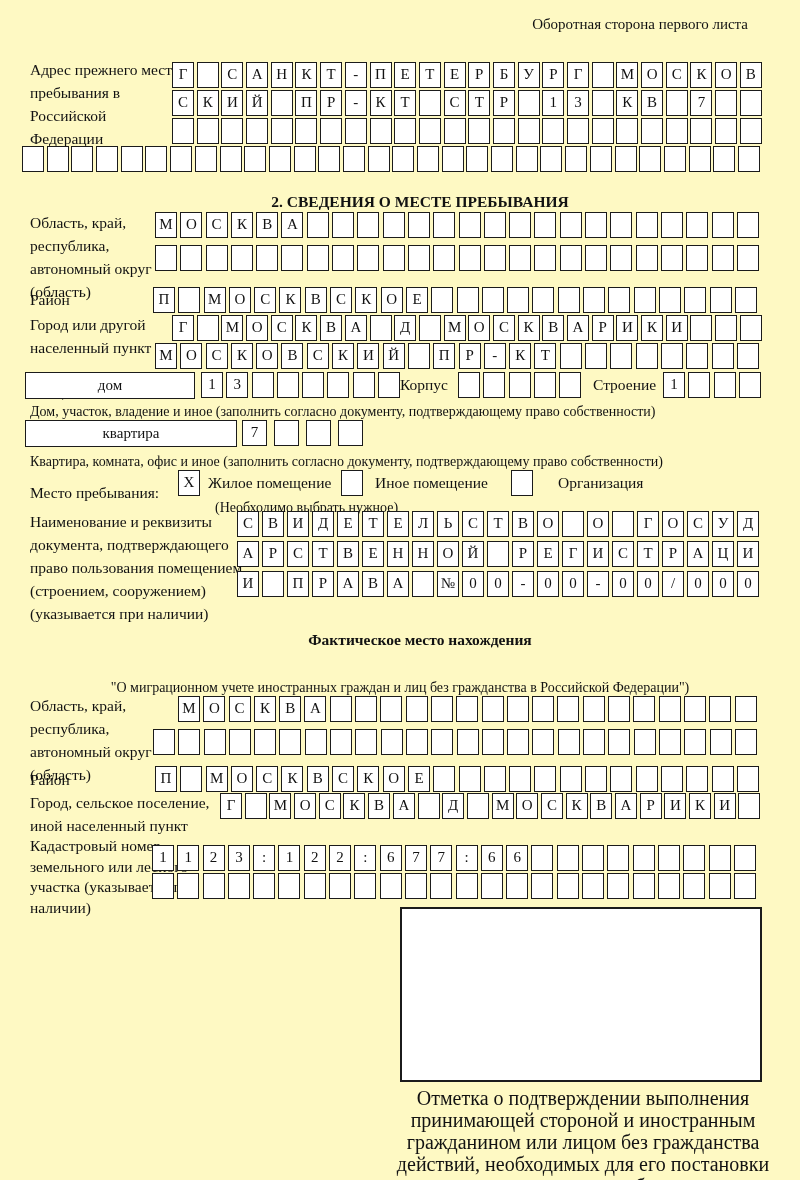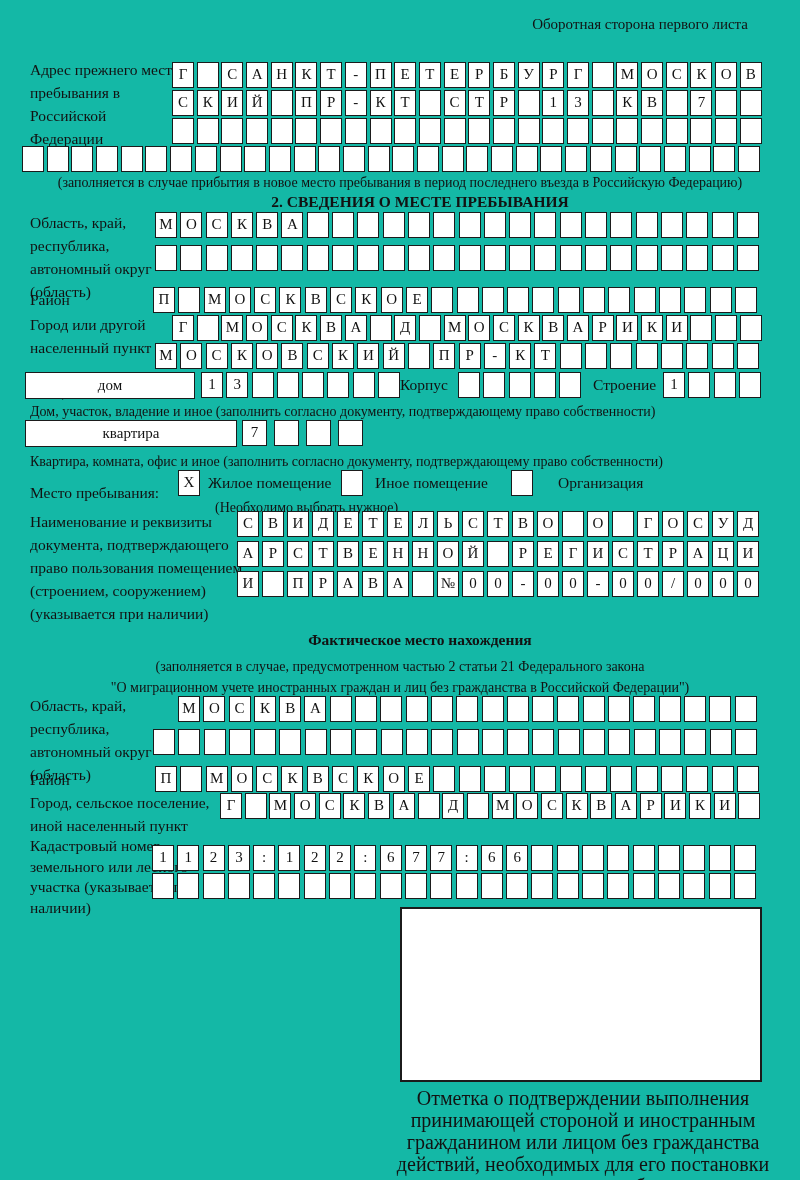--- a/index.html
+++ b/index.html
@@ -1,16 +1,16 @@
 <!DOCTYPE html>
 <html><head>
 <meta charset="utf-8">
 <style>
   html,body{margin:0;padding:0;background:#ffffff;}
-  .page{position:relative;width:800px;height:1180px;background:#14b8a6;
+  .page{position:relative;width:800px;height:1180px;background:#fef9c3;
         font-family:"Liberation Serif",serif;color:#121212;overflow:hidden;}
   .abs{position:absolute;}
   .label{font-size:15.5px;line-height:23px;}
   .lh21{line-height:20.5px;}
   .note{font-size:14px;line-height:20px;}
   .title{font-weight:bold;font-size:15.5px;padding-left:20px;}
   .center{left:0;width:800px;text-align:center;}
   .cellrow{white-space:nowrap;height:26px;}
   .cell{display:inline-block;box-sizing:border-box;width:22px;height:26px;
         border:1.7px solid #1b1b1b;margin-right:2.7px;text-align:center;
@@ -32,21 +32,20 @@
 
 <div class="page">
 
   <div class="abs" style="top:16px;right:52px;font-size:15px;">Оборотная сторона первого листа</div>
 
   <div class="abs label" style="left:30px;top:58px;width:150px;">Адрес прежнего места пребывания в Российской Федерации</div>
   <div class="abs cellrow" style="left:172px;top:62px;"><span class="cell">Г</span><span class="cell"></span><span class="cell">С</span><span class="cell">А</span><span class="cell">Н</span><span class="cell">К</span><span class="cell">Т</span><span class="cell">-</span><span class="cell">П</span><span class="cell">Е</span><span class="cell">Т</span><span class="cell">Е</span><span class="cell">Р</span><span class="cell">Б</span><span class="cell">У</span><span class="cell">Р</span><span class="cell">Г</span><span class="cell"></span><span class="cell">М</span><span class="cell">О</span><span class="cell">С</span><span class="cell">К</span><span class="cell">О</span><span class="cell">В</span></div>
   <div class="abs cellrow" style="left:172px;top:90px;"><span class="cell">С</span><span class="cell">К</span><span class="cell">И</span><span class="cell">Й</span><span class="cell"></span><span class="cell">П</span><span class="cell">Р</span><span class="cell">-</span><span class="cell">К</span><span class="cell">Т</span><span class="cell"></span><span class="cell">С</span><span class="cell">Т</span><span class="cell">Р</span><span class="cell"></span><span class="cell">1</span><span class="cell">3</span><span class="cell"></span><span class="cell">К</span><span class="cell">В</span><span class="cell"></span><span class="cell">7</span><span class="cell"></span><span class="cell"></span></div>
   <div class="abs cellrow" style="left:172px;top:118px;"><span class="cell"></span><span class="cell"></span><span class="cell"></span><span class="cell"></span><span class="cell"></span><span class="cell"></span><span class="cell"></span><span class="cell"></span><span class="cell"></span><span class="cell"></span><span class="cell"></span><span class="cell"></span><span class="cell"></span><span class="cell"></span><span class="cell"></span><span class="cell"></span><span class="cell"></span><span class="cell"></span><span class="cell"></span><span class="cell"></span><span class="cell"></span><span class="cell"></span><span class="cell"></span><span class="cell"></span></div>
   <div class="abs cellrow" style="left:22px;top:146px;"><span class="cell"></span><span class="cell"></span><span class="cell"></span><span class="cell"></span><span class="cell"></span><span class="cell"></span><span class="cell"></span><span class="cell"></span><span class="cell"></span><span class="cell"></span><span class="cell"></span><span class="cell"></span><span class="cell"></span><span class="cell"></span><span class="cell"></span><span class="cell"></span><span class="cell"></span><span class="cell"></span><span class="cell"></span><span class="cell"></span><span class="cell"></span><span class="cell"></span><span class="cell"></span><span class="cell"></span><span class="cell"></span><span class="cell"></span><span class="cell"></span><span class="cell"></span><span class="cell"></span><span class="cell"></span></div>
-  <div class="abs center note" style="top:173px;">(заполняется в случае прибытия в новое место пребывания в период последнего въезда в Российскую Федерацию)</div>
 
   <div class="abs center title" style="top:193px;">2. СВЕДЕНИЯ О МЕСТЕ ПРЕБЫВАНИЯ</div>
 
   <div class="abs label" style="left:30px;top:211px;width:130px;">Область, край, республика, автономный округ (область)</div>
   <div class="abs cellrow p253" style="left:155px;top:212px;"><span class="cell">М</span><span class="cell">О</span><span class="cell">С</span><span class="cell">К</span><span class="cell">В</span><span class="cell">А</span><span class="cell"></span><span class="cell"></span><span class="cell"></span><span class="cell"></span><span class="cell"></span><span class="cell"></span><span class="cell"></span><span class="cell"></span><span class="cell"></span><span class="cell"></span><span class="cell"></span><span class="cell"></span><span class="cell"></span><span class="cell"></span><span class="cell"></span><span class="cell"></span><span class="cell"></span><span class="cell"></span></div>
   <div class="abs cellrow p253" style="left:155px;top:245px;"><span class="cell"></span><span class="cell"></span><span class="cell"></span><span class="cell"></span><span class="cell"></span><span class="cell"></span><span class="cell"></span><span class="cell"></span><span class="cell"></span><span class="cell"></span><span class="cell"></span><span class="cell"></span><span class="cell"></span><span class="cell"></span><span class="cell"></span><span class="cell"></span><span class="cell"></span><span class="cell"></span><span class="cell"></span><span class="cell"></span><span class="cell"></span><span class="cell"></span><span class="cell"></span><span class="cell"></span></div>
 
   <div class="abs label" style="left:30px;top:288px;">Район</div>
   <div class="abs cellrow p253" style="left:153px;top:287px;"><span class="cell">П</span><span class="cell"></span><span class="cell">М</span><span class="cell">О</span><span class="cell">С</span><span class="cell">К</span><span class="cell">В</span><span class="cell">С</span><span class="cell">К</span><span class="cell">О</span><span class="cell">Е</span><span class="cell"></span><span class="cell"></span><span class="cell"></span><span class="cell"></span><span class="cell"></span><span class="cell"></span><span class="cell"></span><span class="cell"></span><span class="cell"></span><span class="cell"></span><span class="cell"></span><span class="cell"></span><span class="cell"></span></div>
 
@@ -80,21 +79,20 @@
   <span class="abs checkbox" style="left:511px;top:470px;"></span>
   <div class="abs inline-label" style="left:558px;top:474px;">Организация</div>
   <div class="abs note" style="left:215px;top:498px;">(Необходимо выбрать нужное)</div>
 
   <div class="abs label" style="left:30px;top:510px;width:220px;">Наименование и реквизиты документа, подтверждающего право пользования помещением (строением, сооружением) (указывается при наличии)</div>
   <div class="abs cellrow p250" style="left:237px;top:511px;"><span class="cell">С</span><span class="cell">В</span><span class="cell">И</span><span class="cell">Д</span><span class="cell">Е</span><span class="cell">Т</span><span class="cell">Е</span><span class="cell">Л</span><span class="cell">Ь</span><span class="cell">С</span><span class="cell">Т</span><span class="cell">В</span><span class="cell">О</span><span class="cell"></span><span class="cell">О</span><span class="cell"></span><span class="cell">Г</span><span class="cell">О</span><span class="cell">С</span><span class="cell">У</span><span class="cell">Д</span></div>
   <div class="abs cellrow p250" style="left:237px;top:541px;"><span class="cell">А</span><span class="cell">Р</span><span class="cell">С</span><span class="cell">Т</span><span class="cell">В</span><span class="cell">Е</span><span class="cell">Н</span><span class="cell">Н</span><span class="cell">О</span><span class="cell">Й</span><span class="cell"></span><span class="cell">Р</span><span class="cell">Е</span><span class="cell">Г</span><span class="cell">И</span><span class="cell">С</span><span class="cell">Т</span><span class="cell">Р</span><span class="cell">А</span><span class="cell">Ц</span><span class="cell">И</span></div>
   <div class="abs cellrow p250" style="left:237px;top:571px;"><span class="cell">И</span><span class="cell"></span><span class="cell">П</span><span class="cell">Р</span><span class="cell">А</span><span class="cell">В</span><span class="cell">А</span><span class="cell"></span><span class="cell">№</span><span class="cell">0</span><span class="cell">0</span><span class="cell">-</span><span class="cell">0</span><span class="cell">0</span><span class="cell">-</span><span class="cell">0</span><span class="cell">0</span><span class="cell">/</span><span class="cell">0</span><span class="cell">0</span><span class="cell">0</span></div>
 
   <div class="abs center title" style="top:631px;">Фактическое место нахождения</div>
-  <div class="abs center note" style="top:657px;">(заполняется в случае, предусмотренном частью 2 статьи 21 Федерального закона</div>
   <div class="abs center note" style="top:678px;">"О миграционном учете иностранных граждан и лиц без гражданства в Российской Федерации")</div>
 
   <div class="abs label" style="left:30px;top:694px;width:155px;">Область, край, республика, автономный округ (область)</div>
   <div class="abs cellrow p253" style="left:178px;top:696px;"><span class="cell">М</span><span class="cell">О</span><span class="cell">С</span><span class="cell">К</span><span class="cell">В</span><span class="cell">А</span><span class="cell"></span><span class="cell"></span><span class="cell"></span><span class="cell"></span><span class="cell"></span><span class="cell"></span><span class="cell"></span><span class="cell"></span><span class="cell"></span><span class="cell"></span><span class="cell"></span><span class="cell"></span><span class="cell"></span><span class="cell"></span><span class="cell"></span><span class="cell"></span><span class="cell"></span></div>
   <div class="abs cellrow p253" style="left:153px;top:729px;"><span class="cell"></span><span class="cell"></span><span class="cell"></span><span class="cell"></span><span class="cell"></span><span class="cell"></span><span class="cell"></span><span class="cell"></span><span class="cell"></span><span class="cell"></span><span class="cell"></span><span class="cell"></span><span class="cell"></span><span class="cell"></span><span class="cell"></span><span class="cell"></span><span class="cell"></span><span class="cell"></span><span class="cell"></span><span class="cell"></span><span class="cell"></span><span class="cell"></span><span class="cell"></span><span class="cell"></span></div>
 
   <div class="abs label" style="left:30px;top:768px;">Район</div>
   <div class="abs cellrow p253" style="left:155px;top:766px;"><span class="cell">П</span><span class="cell"></span><span class="cell">М</span><span class="cell">О</span><span class="cell">С</span><span class="cell">К</span><span class="cell">В</span><span class="cell">С</span><span class="cell">К</span><span class="cell">О</span><span class="cell">Е</span><span class="cell"></span><span class="cell"></span><span class="cell"></span><span class="cell"></span><span class="cell"></span><span class="cell"></span><span class="cell"></span><span class="cell"></span><span class="cell"></span><span class="cell"></span><span class="cell"></span><span class="cell"></span><span class="cell"></span></div>
 
   <div class="abs label" style="left:30px;top:791px;width:195px;">Город, сельское поселение, иной населенный пункт</div>

